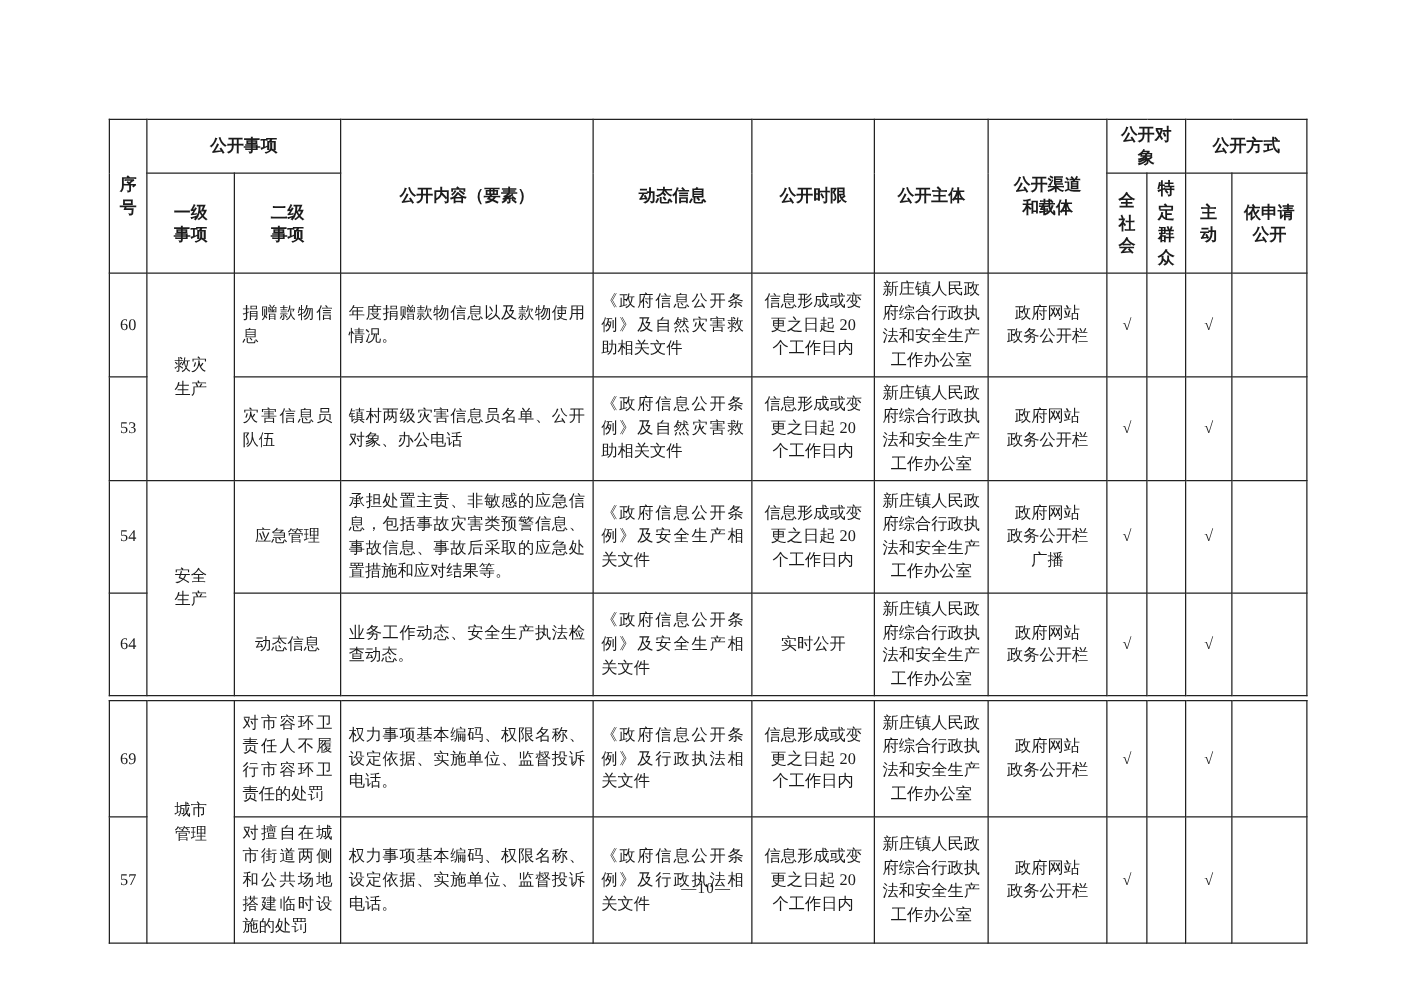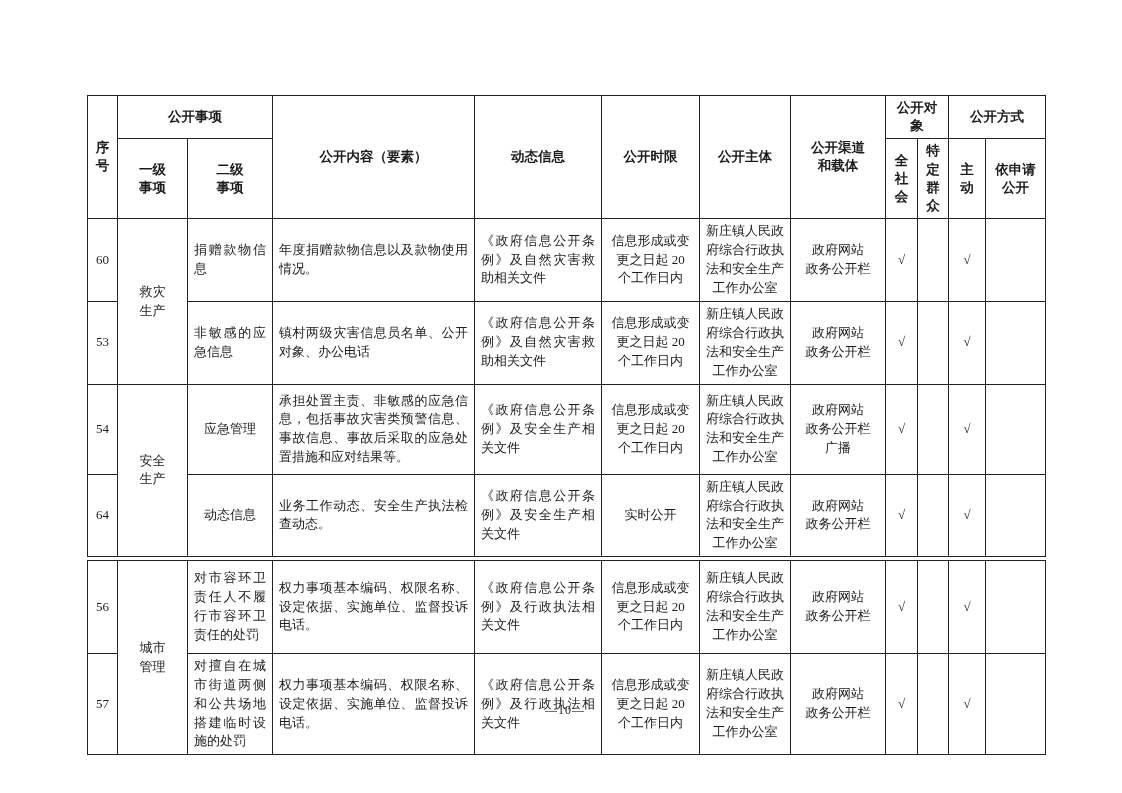--- a/index.html
+++ b/index.html
@@ -125,21 +125,21 @@
         <td>新庄镇人民政府综合行政执法和安全生产工作办公室</td>
         <td class="prelines">政府网站
 政务公开栏</td>
         <td class="check">√</td>
         <td class="check"></td>
         <td class="check">√</td>
         <td class="check"></td>
       </tr>
       <tr style="height:83px">
         <td>53</td>
-        <td class="just">非敏感的应急信息</td>
+        <td class="just">灾害信息员队伍</td>
         <td class="just">镇村两级灾害信息员名单、公开对象、办公电话</td>
         <td class="just">《政府信息公开条例》及自然灾害救助相关文件</td>
         <td class="tight">信息形成或变更之日起 20 个工作日内</td>
         <td>新庄镇人民政府综合行政执法和安全生产工作办公室</td>
         <td class="prelines">政府网站
 政务公开栏</td>
         <td class="check">√</td>
         <td class="check"></td>
         <td class="check">√</td>
         <td class="check"></td>
@@ -188,21 +188,21 @@
           <col style="width:98px">
         <col style="width:91px">
           <col style="width:95px">
           <col style="width:32px">
         <col style="width:31px">
           <col style="width:37px">
           <col style="width:60px">
       </colgroup>
       <tbody>
           <tr style="height:93px">
-        <td>56</td>
+        <td>69</td>
         <td rowspan="2" class="prelines">城市
 管理</td>
         <td class="just">对市容环卫责任人不履行市容环卫责任的处罚</td>
         <td class="just">权力事项基本编码、权限名称、设定依据、实施单位、监督投诉电话。</td>
         <td class="just">《政府信息公开条例》及行政执法相关文件</td>
         <td class="tight">信息形成或变更之日起 20 个工作日内</td>
         <td>新庄镇人民政府综合行政执法和安全生产工作办公室</td>
         <td class="prelines">政府网站
 政务公开栏</td>
         <td class="check">√</td>

